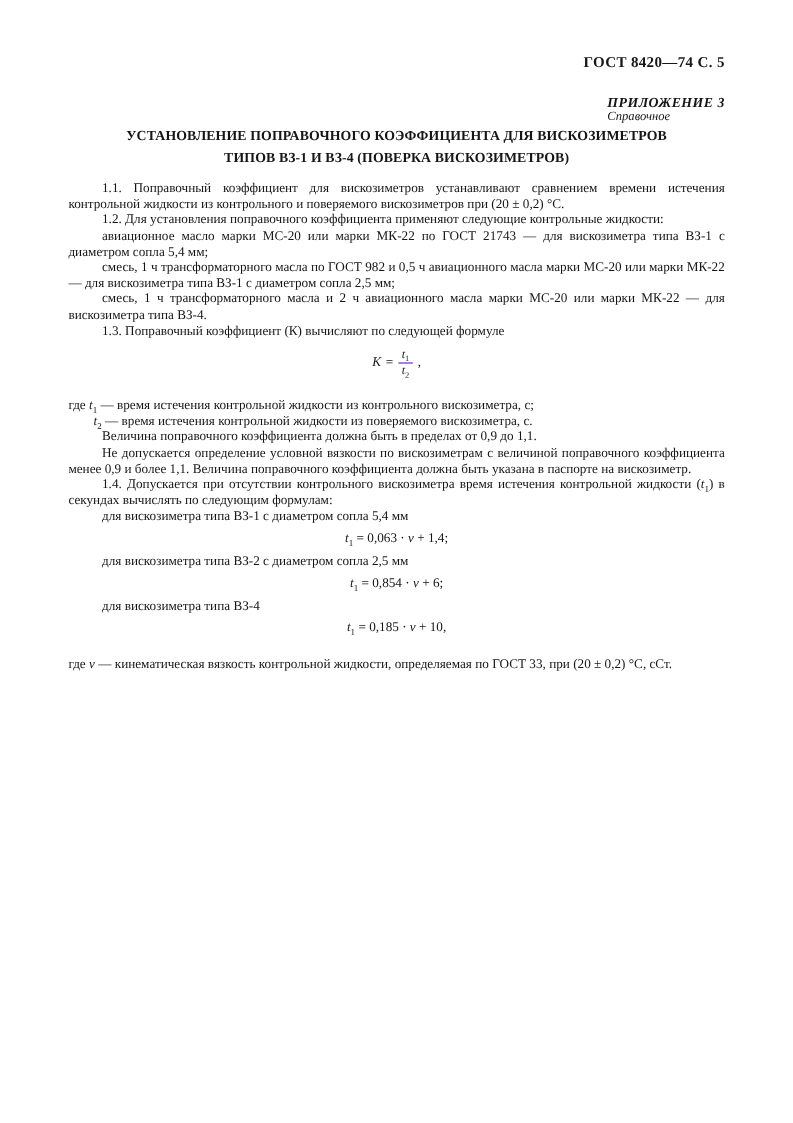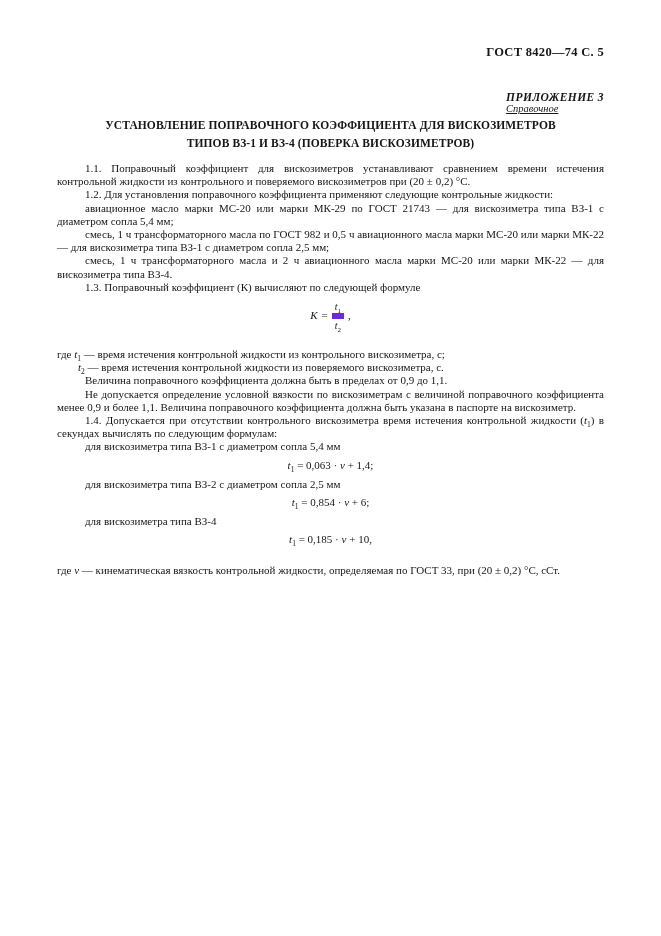--- a/index.html
+++ b/index.html
@@ -16,24 +16,24 @@
   }
   
   .doc-header {
     text-align: right;
     font-weight: bold;
     font-size: 12.5px;
     line-height: 13px;
     letter-spacing: 0.3px;
   }
   
-  .appendix-wrap { margin-top: 32px; text-align: right; }
+  .appendix-wrap { margin-top: 21px; text-align: right; }
   .appendix-inner { display: inline-block; text-align: left; }
   .appendix-label { font-style: italic; font-weight: bold; font-size: 11.5px; line-height: 12px; letter-spacing: 0.4px; }
-  .appendix-note { font-style: italic; font-size: 10.5px; line-height: 12px; text-decoration: underline; }
+  .appendix-note { font-style: italic; font-size: 10.5px; line-height: 12px; }
   
   .doc-title {
     text-align: center;
     font-weight: bold;
     font-size: 11.5px;
     line-height: 18px;
     letter-spacing: 0.1px;
   }
   
   .doc-body { margin-top: 10px; font-size: 11px; line-height: 13.2px; text-align: justify; }
@@ -46,21 +46,21 @@
   .eq-line { text-align: center; text-indent: 0 !important; margin: 5px 0 6px 0 !important; }
   .k-line {
     display: flex;
     justify-content: center;
     align-items: center;
     gap: 4px;
     margin: 7px 0 8px 0 !important;
     text-indent: 0 !important;
   }
   .frac { display: inline-block; text-align: center; vertical-align: middle; font-size: 10px; line-height: 11px; }
-  .frac .num { display: block; border-bottom: 6px solid #6d28d9; padding: 0 3px 1px 3px; }
+  .frac .num { display: block; border-bottom: 1px solid #6d28d9; padding: 0 3px 1px 3px; }
   .frac .den { display: block; padding-top: 1px; }
   .frac sub { font-size: 7px; }
 </style>
 </head>
 <body>
 
 <div class="sheet">
 
   <div class="doc-header">ГОСТ 8420—74 С. 5</div>
 
@@ -73,21 +73,21 @@
 
   <div class="doc-title">
     <div>УСТАНОВЛЕНИЕ ПОПРАВОЧНОГО КОЭФФИЦИЕНТА ДЛЯ ВИСКОЗИМЕТРОВ</div>
     <div>ТИПОВ ВЗ-1 И ВЗ-4 (ПОВЕРКА ВИСКОЗИМЕТРОВ)</div>
   </div>
 
   <div class="doc-body">
 
     <p>1.1. Поправочный коэффициент для вискозиметров устанавливают сравнением времени истечения контрольной жидкости из контрольного и поверяемого вискозиметров при (20 ± 0,2) °С.</p>
     <p>1.2. Для установления поправочного коэффициента применяют следующие контрольные жидкости:</p>
-    <p>авиационное масло марки МС-20 или марки МК-29 по ГОСТ 21743 — для вискозиметра типа ВЗ-1 с диаметром сопла 5,4 мм;</p>
+    <p>авиационное масло марки МС-20 или марки МК-22 по ГОСТ 21743 — для вискозиметра типа ВЗ-1 с диаметром сопла 5,4 мм;</p>
     <p>смесь, 1 ч трансформаторного масла по ГОСТ 982 и 0,5 ч авиационного масла марки МС-20 или марки МК-22 — для вискозиметра типа ВЗ-1 с диаметром сопла 2,5 мм;</p>
     <p>смесь, 1 ч трансформаторного масла и 2 ч авиационного масла марки МС-20 или марки МК-22 — для вискозиметра типа ВЗ-4.</p>
     <p>1.3. Поправочный коэффициент (К) вычисляют по следующей формуле</p>
 
     <p class="k-line">
       <span class="var">K</span>
       <span>=</span>
       <span class="frac">
         <span class="num"><span class="var">t</span><sub>1</sub></span>
         <span class="den"><span class="var">t</span><sub>2</sub></span>

